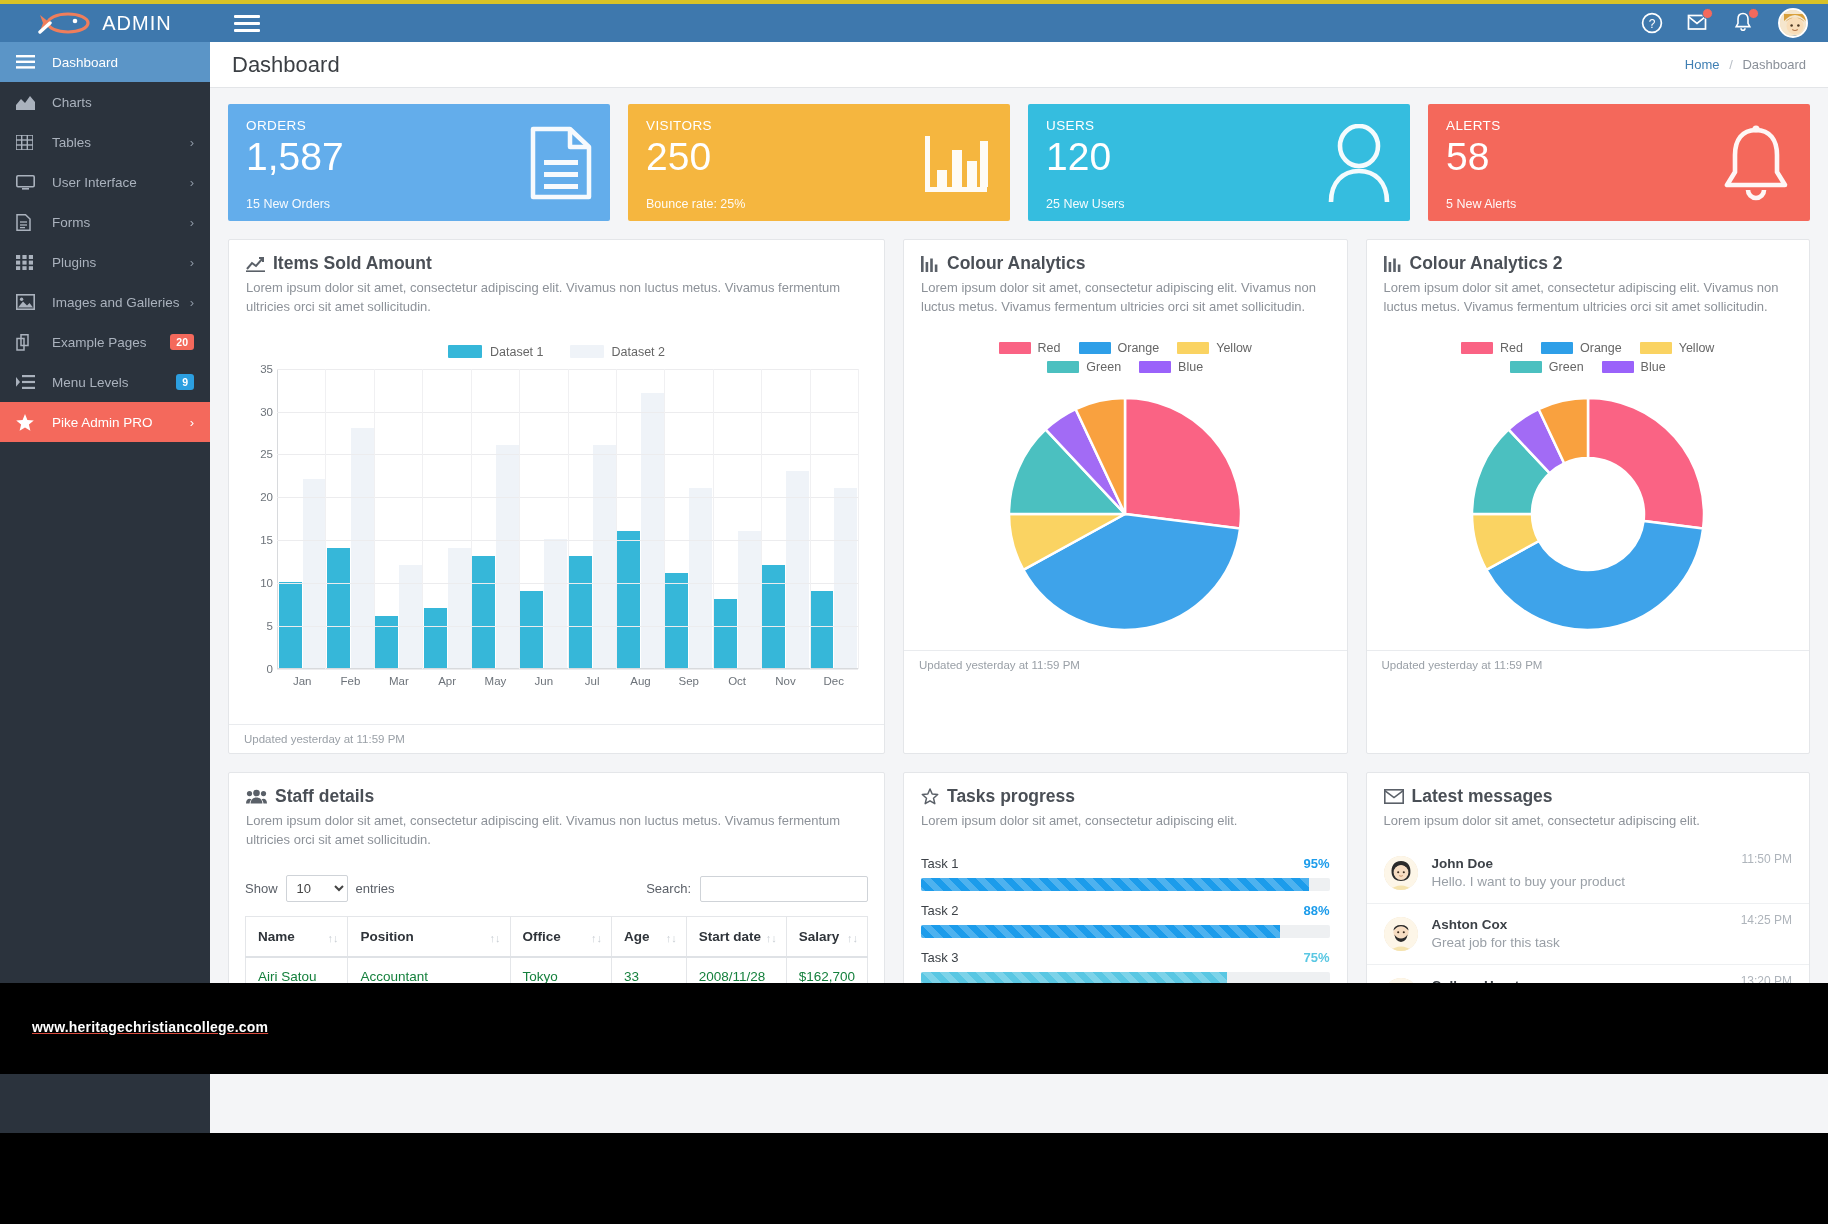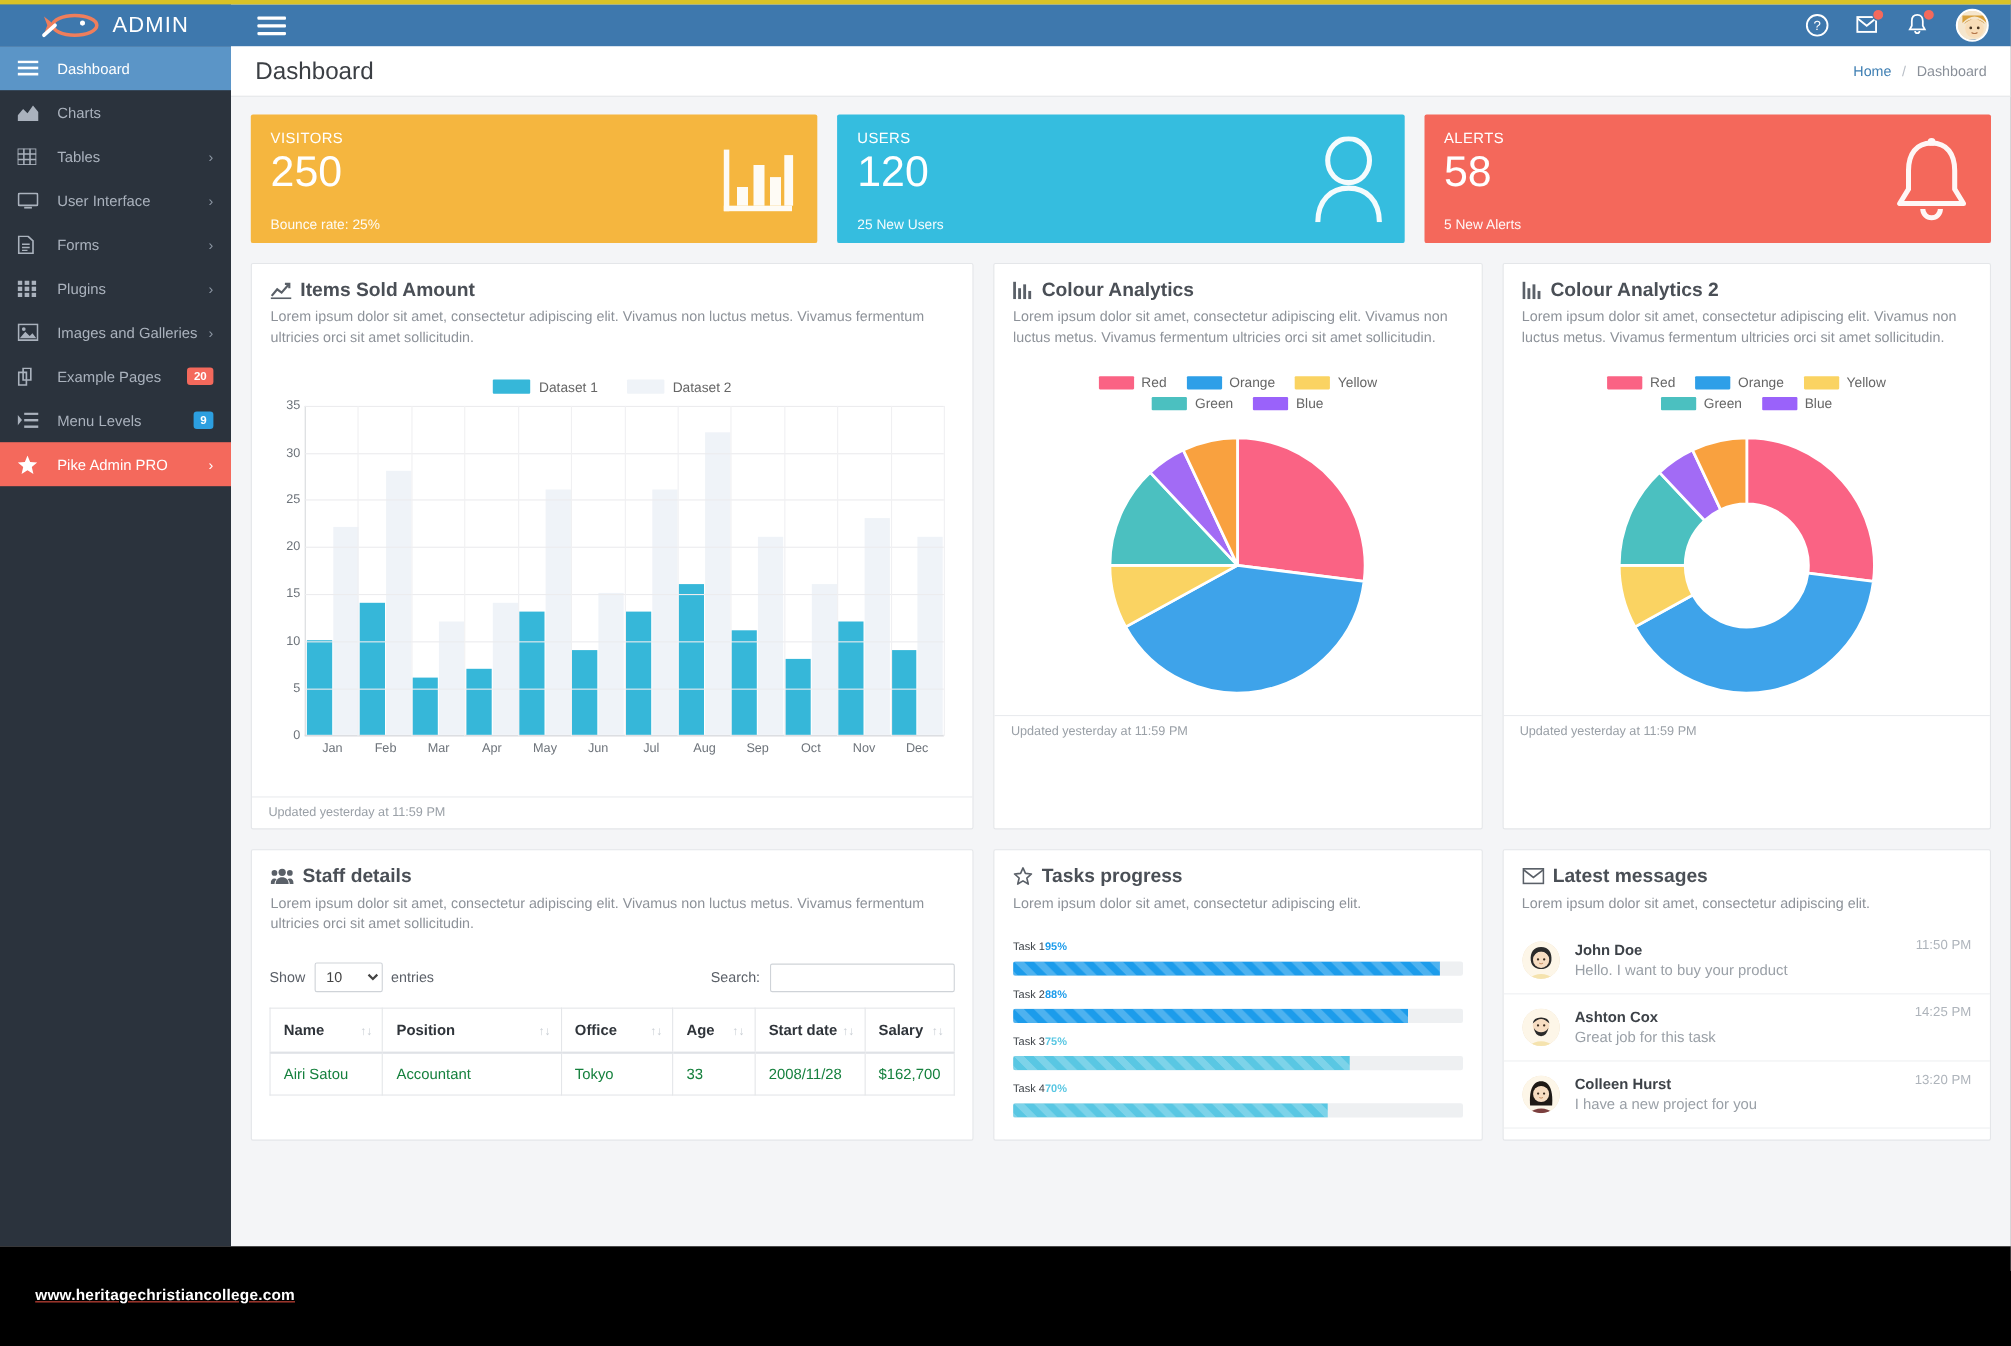--- a/index.html
+++ b/index.html
@@ -2,21 +2,21 @@
 <html><head>
 <meta charset="utf-8">
 <style>
   * { box-sizing: border-box; margin: 0; padding: 0; }
   html, body {
     width: 1828px; height: 1224px;
     font-family: "Liberation Sans", sans-serif;
     background: #000;
     overflow: hidden;
   }
-  .app { position: relative; width: 1828px; height: 1224px; background:#f4f5f7; }
+  .app { position: relative; width: 1828px; height: 1074px; background:#f4f5f7; }
 
   
   .topline { position:absolute; top:0; left:0; width:1828px; height:4px; background:#d9c227; z-index:60; }
 
   
   .sidebar {
     position:absolute; top:0; left:0; width:210px; height:1133px;
     background:#2b333d; z-index:30;
   }
   .brand {
@@ -158,21 +158,21 @@
   table.dt th {
     border:1px solid #e4e6e9; border-bottom:2px solid #dfe2e6;
     padding:12px 12px; font-size:13.5px; color:#2f343a; text-align:left;
     vertical-align:bottom; position:relative;
   }
   table.dt th .sortic { position:absolute; right:9px; bottom:12px; color:#c9ced4; font-size:11px; }
   table.dt td { border:1px solid #e4e6e9; padding:11px 12px; font-size:13.5px; color:#15803d; }
 
   
   .task-body { padding:13px 17px 8px 17px; }
-  .task-row { display:flex; font-size:10px; margin-bottom:7px; }
+  .task-row { display:flex; justify-content:space-between; font-size:13px; margin-bottom:7px; }
   .task-name { color:#3d4248; }
   .task-pct { font-weight:bold; }
   .pbar { height:13px; background:#eef0f2; border-radius:2px; overflow:hidden; margin-bottom:12px; }
   .pfill {
     height:100%;
     background-image: linear-gradient(45deg, rgba(255,255,255,.22) 25%, transparent 25%,
       transparent 50%, rgba(255,255,255,.22) 50%, rgba(255,255,255,.22) 75%, transparent 75%, transparent);
     background-size: 18px 18px;
   }
 
@@ -388,20 +388,34 @@
     <div class="crumbs">
       <a href="#">Home</a>
       <span class="sep">/</span>
       <span>Dashboard</span>
     </div>
   </div>
 
   <div class="main">
 
     <div class="stats">
+      <div class="stat" style="background:#63adeb">
+        <div class="st-label">ORDERS</div>
+        <div class="st-value">1,587</div>
+        <div class="st-sub">15 New Orders</div>
+        <div class="st-icon">
+          <svg width="62" height="74" viewBox="0 0 62 74">
+              <path d="M3 3 H40 L59 21 V71 H3 Z" fill="none" stroke="#fff" stroke-width="4.5" stroke-linejoin="round"></path>
+              <path d="M40 3 V21 H59" fill="none" stroke="#fff" stroke-width="4.5" stroke-linejoin="round"></path>
+              <rect x="14" y="34" width="34" height="5" fill="#fff"></rect>
+              <rect x="14" y="46" width="34" height="5" fill="#fff"></rect>
+              <rect x="14" y="58" width="34" height="5" fill="#fff"></rect>
+            </svg>
+        </div>
+      </div>
       <div class="stat" style="background:#f5b63f">
         <div class="st-label">VISITORS</div>
         <div class="st-value">250</div>
         <div class="st-sub">Bounce rate: 25%</div>
         <div class="st-icon">
           <svg width="70" height="70" viewBox="0 0 70 70">
               <rect x="3" y="8" width="5" height="56" fill="#fff"></rect>
               <rect x="3" y="59" width="62" height="5" fill="#fff"></rect>
               <rect x="15" y="42" width="10" height="17" fill="#fff"></rect>
               <rect x="30" y="22" width="10" height="37" fill="#fff"></rect>

